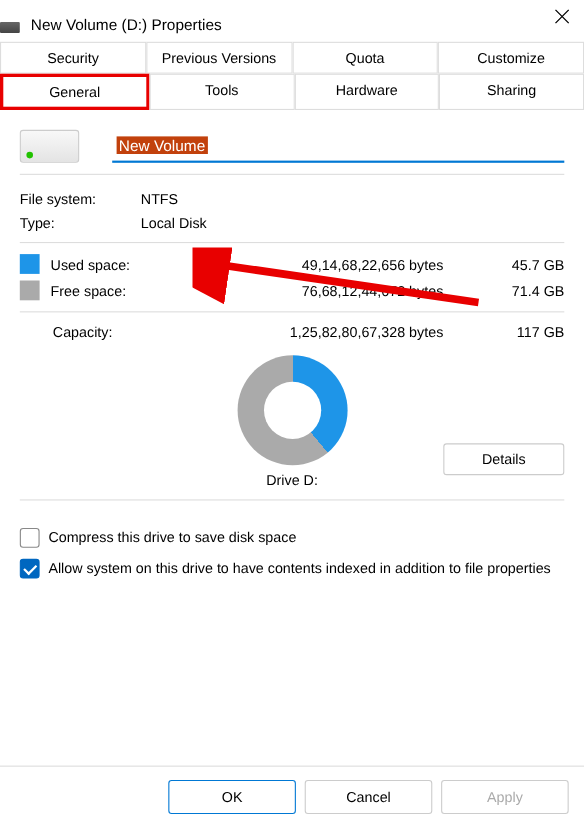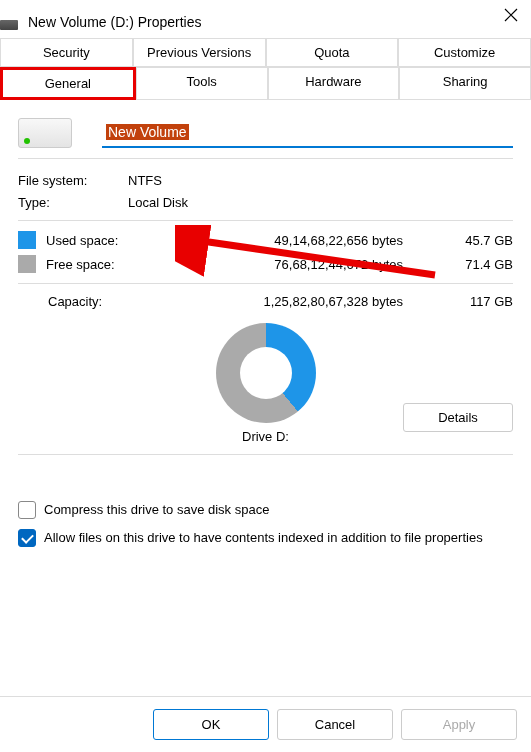--- a/index.html
+++ b/index.html
@@ -41,21 +41,21 @@
     .caprow .lbl { width: 148px; padding-left: 30px; }
     .caprow .bytes { flex: 1; text-align: right; padding-right: 40px; }
     .caprow .gb { width: 70px; text-align: right; }
     
     .donut-wrap { position: relative; display: flex; justify-content: center; margin: 14px 0 6px 0; }
     .donut { width: 100px; height: 100px; border-radius: 50%; background: conic-gradient(#1e95e8 0deg 140.4deg, #aaa 140.4deg 360deg); position: relative; }
     .donut::after { content: ""; position: absolute; top: 24px; left: 24px; width: 52px; height: 52px; background: #fff; border-radius: 50%; }
     .details-btn { position: absolute; right: 0; top: 80px; width: 110px; padding: 6px 0; border: 1px solid #ccc; background: #fff; border-radius: 3px; cursor: pointer; font-size: 13px; text-align: center; }
     .drive-label-row { text-align: center; margin-top: 6px; }
     
-    .checks { margin-top: 46px; text-align: center; }
+    .checks { margin-top: 25px; text-align: center; }
     .check { display: flex; align-items: flex-start; gap: 8px; margin: 10px 0; cursor: pointer; }
     .cb { width: 18px; height: 18px; border: 1.5px solid #888; border-radius: 3px; flex-shrink: 0; display: flex; align-items: center; justify-content: center; }
     .cb.checked { background: #0067c0; border-color: #0067c0; }
     .cb.checked::after { content: ""; width: 5px; height: 9px; border: solid #fff; border-width: 0 2px 2px 0; transform: rotate(45deg); margin-top: -2px; }
     .check-text { line-height: 1.35; }
     
     .footer { position: absolute; bottom: 0; left: 0; right: 0; padding: 12px 14px; display: flex; justify-content: flex-end; gap: 8px; border-top: 1px solid #ddd; background: #fff; }
     .btn { width: 116px; padding: 7px 0; border: 1px solid #ccc; background: #fff; border-radius: 3px; text-align: center; cursor: pointer; font-size: 13px; }
     .btn.primary { border-color: #0078d4; }
     .btn.disabled { color: #aaa; cursor: default; }
@@ -139,21 +139,21 @@
 
   <hr class="tight">
 
   <div class="checks">
     <div class="check">
       <div class="cb"></div>
       <div class="check-text">Compress this drive to save disk space</div>
     </div>
     <div class="check">
       <div class="cb checked"></div>
-      <div class="check-text">Allow files on this drive to have contents indexed in addition to file properties</div>
+      <div class="check-text">Allow system on this drive to have contents indexed in addition to file properties</div>
     </div>
   </div>
 
 </div>
 
 <div class="footer">
   <div class="btn primary">OK</div>
   <div class="btn">Cancel</div>
   <div class="btn disabled">Apply</div>
 </div>

